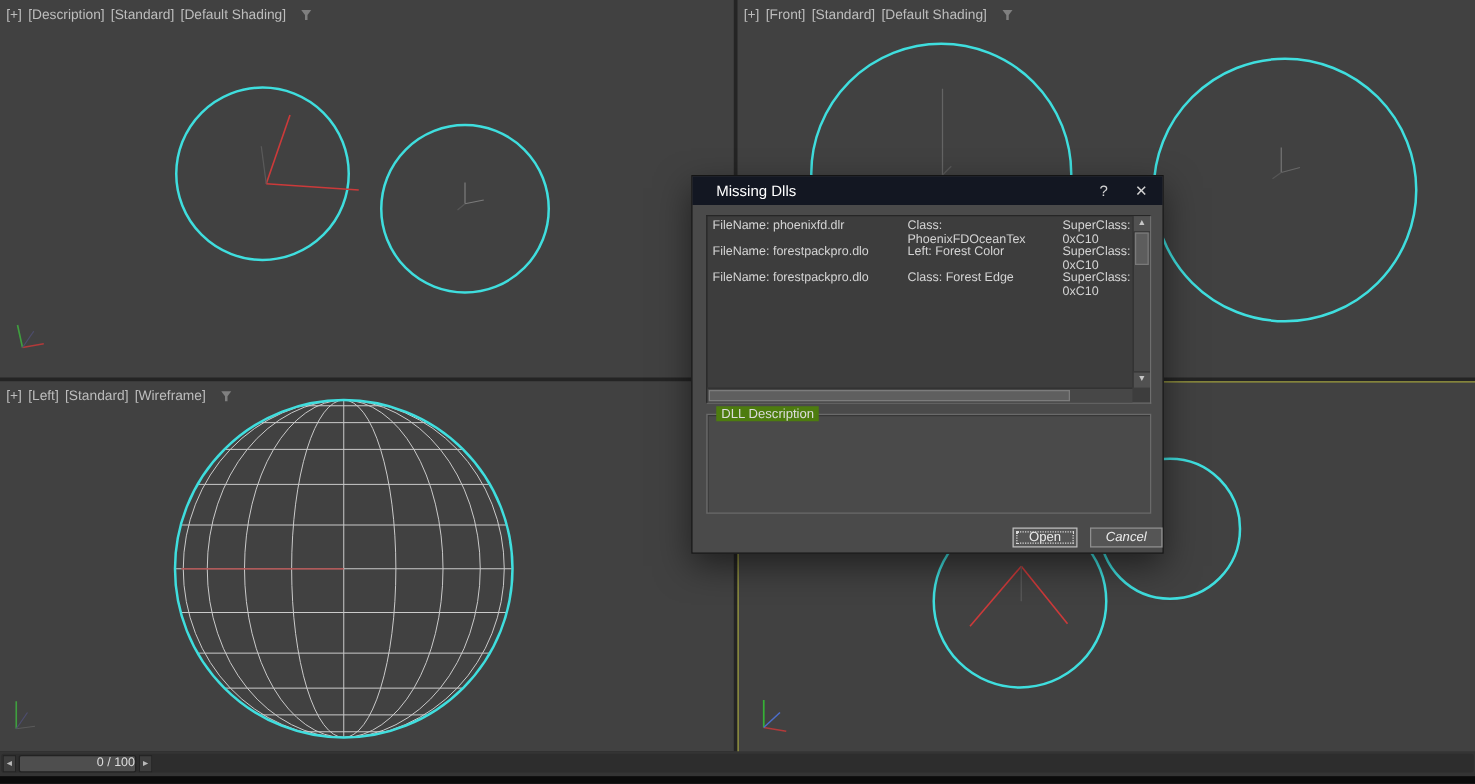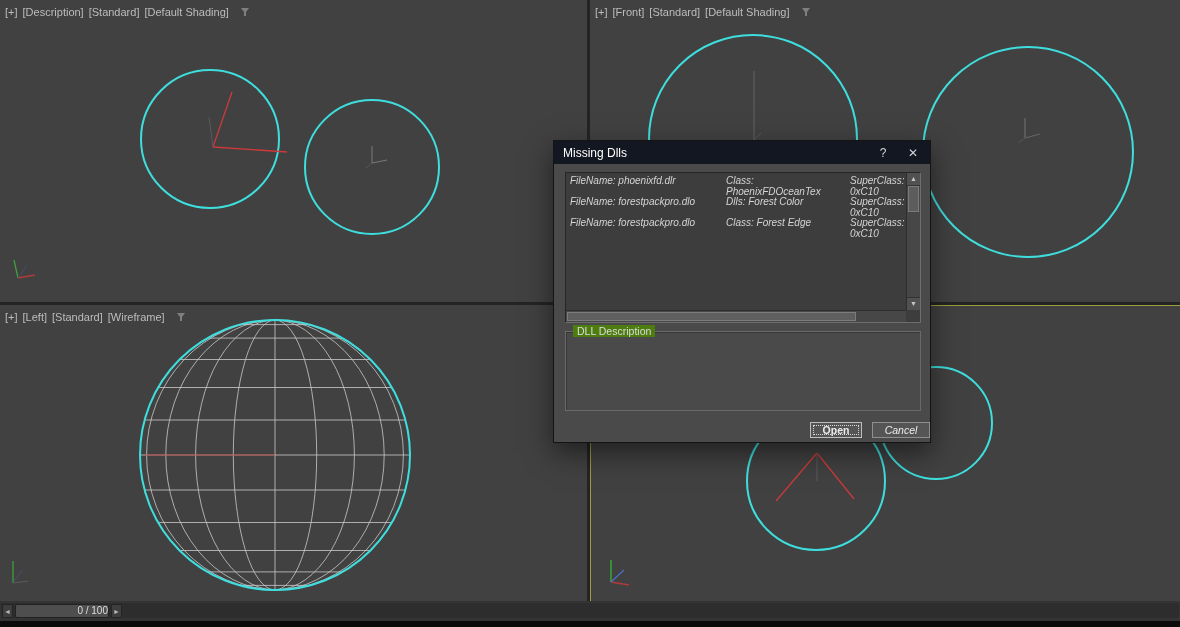--- a/index.html
+++ b/index.html
@@ -11,40 +11,40 @@
   .vp-label span{cursor:default;}
   .funnel{margin-left:6px;opacity:.8;}
   .sphere{position:absolute;border:2px solid #3fdede;border-radius:50%;box-sizing:border-box;}
   .gizmo{position:absolute;overflow:visible;}
 
   
   .dlg{position:absolute;left:553px;top:140px;width:378px;height:303px;background:#4a4a4a;
        border:1px solid #141414;box-shadow:0 10px 26px rgba(0,0,0,.5);z-index:10;box-sizing:border-box;}
   .dlg-title{height:23px;background:#131722;display:flex;align-items:center;padding:0 9px;
              color:#ffffff;font-size:12px;}
-  .dlg-title .t{flex:1;}
+  .dlg-title .t{flex:1;margin-left:10px;}
   .tb-btn{width:16px;text-align:center;color:#d2d2d2;font-size:12px;cursor:pointer;margin-left:14px;}
   .listbox{position:absolute;left:11px;top:31px;width:356px;height:151px;background:#3d3d3d;
-           border:1px solid;border-color:#262626 #6e6e6e #6e6e6e #262626;box-sizing:border-box;font-style:italic;}
+           border:1px solid;border-color:#262626 #6e6e6e #6e6e6e #262626;box-sizing:border-box;}
   .rows{position:absolute;left:2px;top:3px;right:16px;bottom:14px;overflow:hidden;
         font-size:10px;color:#d4d4d4;}
   .lrow{display:grid;grid-template-columns:150px 118px auto;column-gap:6px;line-height:10.5px;padding:0 2px;}
   .lrow .c2{text-align:left;}
   .vscroll{position:absolute;top:0;right:0;width:14px;bottom:12px;background:#474747;border-left:1px solid #2e2e2e;box-sizing:border-box;}
   .vs-arrow{height:12px;font-size:7px;line-height:12px;text-align:center;color:#c6c6c6;background:#515151;border-bottom:1px solid #333;}
   .vs-arrow.dn{position:absolute;bottom:0;left:0;right:0;border-top:1px solid #333;border-bottom:none;}
   .vs-thumb{position:absolute;top:13px;left:1px;right:1px;height:26px;background:#5d5d5d;border:1px solid #7a7a7a;box-sizing:border-box;}
   .hscroll{position:absolute;left:0;right:14px;bottom:0;height:12px;background:#474747;border-top:1px solid #2e2e2e;box-sizing:border-box;}
   .hs-thumb{position:absolute;left:1px;top:1px;height:9px;width:85%;background:#5f5f5f;border:1px solid #7c7c7c;box-sizing:border-box;}
   .grp{position:absolute;left:11px;top:190px;width:356px;height:80px;border:1px solid #6a6a6a;
        box-shadow:inset 1px 1px 0 rgba(0,0,0,.25);box-sizing:border-box;}
   .grp-label{position:absolute;top:-7px;left:7px;background:#4d7c0f;padding:0 4px;font-size:10.5px;color:#dcdcdc;}
   .btn{position:absolute;top:281px;height:16px;background:#555555;border:1px solid #8f8f8f;
        color:#ececec;font-size:10.5px;text-align:center;line-height:14px;cursor:pointer;box-sizing:border-box;}
-  .btn.open{left:256px;width:52px;border-color:#bdbdbd;outline:1px dotted #d8d8d8;outline-offset:-4px;font-weight:bold;}
+  .btn.open{left:256px;width:52px;border-color:#bdbdbd;outline:1px dotted #d8d8d8;outline-offset:-4px;}
   .btn.cancel{left:318px;width:58px;font-style:italic;}
 
   
   .timebar{position:absolute;left:0;top:601px;width:1180px;height:20px;background:#343434;}
   .tl-track{position:absolute;left:1px;right:1px;top:2px;height:15px;background:#2d2d2d;border-radius:2px;}
   .tl-btn{position:absolute;top:3px;width:11px;height:14px;background:#3e3e3e;border:1px solid #242424;
           color:#b9b9b9;font-size:7px;line-height:13px;text-align:center;cursor:pointer;box-sizing:border-box;}
   .tl-btn.prev{left:2px;} .tl-btn.next{left:111px;}
   .tl-thumb{position:absolute;left:15px;top:3px;width:94px;height:14px;background:#4e4e4e;border:1px solid #222222;
             border-radius:2px;color:#dddddd;font-size:10px;line-height:12px;text-align:right;cursor:pointer;box-sizing:border-box;}
@@ -171,21 +171,21 @@
 
     <div class="listbox">
       <div class="rows">
         <div class="lrow">
           <span class="c1">FileName:  phoenixfd.dlr</span>
           <span class="c2">Class: PhoenixFDOceanTex</span>
           <span class="c3">SuperClass: 0xC10</span>
         </div>
         <div class="lrow">
           <span class="c1">FileName:  forestpackpro.dlo</span>
-          <span class="c2">Dlls: Forest Color</span>
+          <span class="c2">Left: Forest Color</span>
           <span class="c3">SuperClass: 0xC10</span>
         </div>
         <div class="lrow">
           <span class="c1">FileName:  forestpackpro.dlo</span>
           <span class="c2">Class: Forest Edge</span>
           <span class="c3">SuperClass: 0xC10</span>
         </div>
       </div>
       <div class="vscroll">
         <div class="vs-arrow">▲</div>

